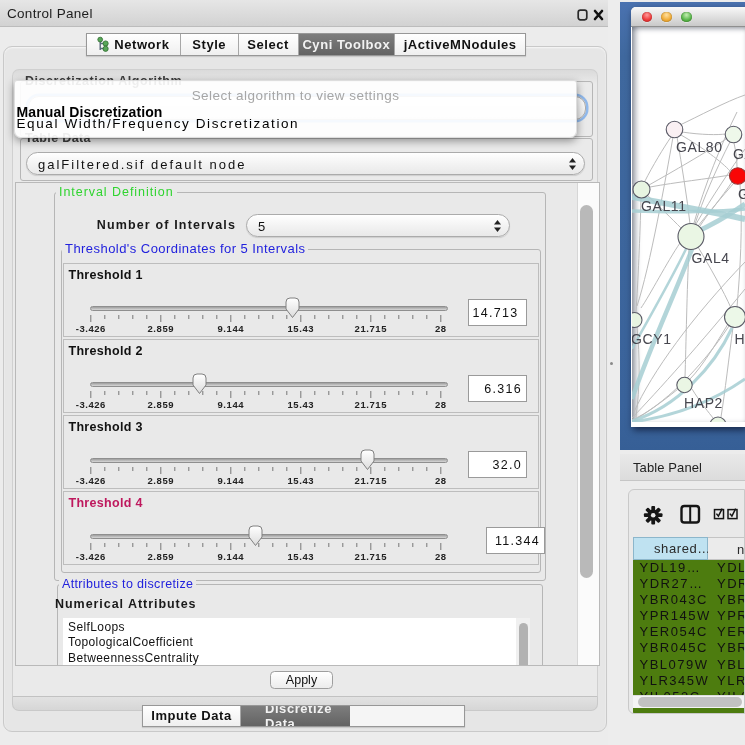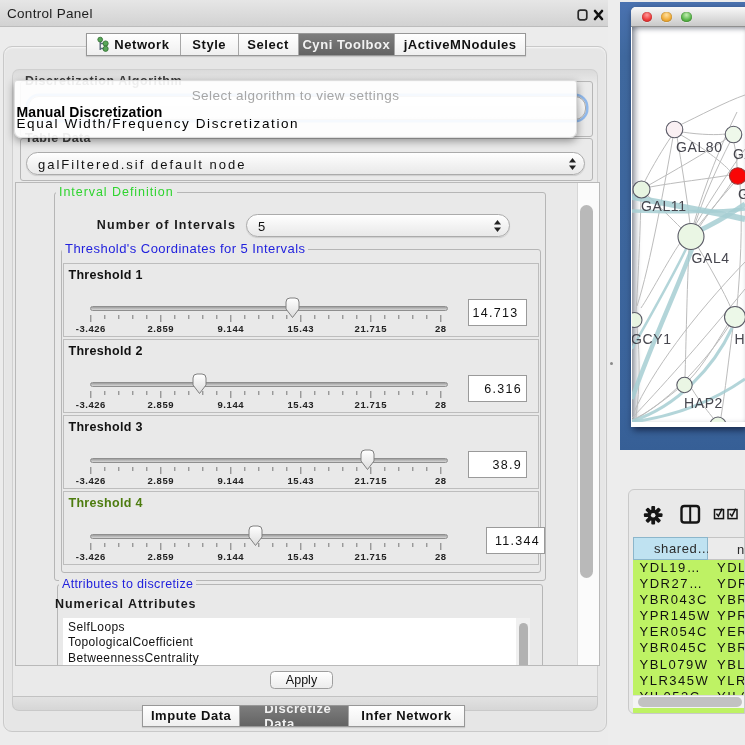--- a/index.html
+++ b/index.html
@@ -235,24 +235,24 @@
         <div class="bold" style="position:absolute; left:346.8px; top:59px; width:60px; text-align:center; font-size:9.5px; letter-spacing:0.55px; color:#222;">28</div>
       <svg style="position:absolute; left:295.8px; top:33px;" width="15" height="22" viewBox="0 0 15 22">
         <path d="M1 5 Q1 1 5 1 L10 1 Q14 1 14 5 L14 12 L7.5 20.5 L1 12 Z" fill="url(#thg3)" stroke="#808080" stroke-width="1"></path>
         <defs>
             <linearGradient id="thg3" x1="0" y1="0" x2="0" y2="1">
               <stop offset="0" stop-color="#ffffff"></stop>
               <stop offset="1" stop-color="#dcdcdc"></stop>
             </linearGradient>
           </defs>
       </svg>
-      <div style="position:absolute; left:404px; top:35px; width:59px; height:27px; background:#ffffff; border:1px solid #9a9a9a; font-size:12.5px; letter-spacing:1.3px; color:#111; text-align:right; line-height:26px; padding-right:4px;">38.9</div>
+      <div style="position:absolute; left:404px; top:35px; width:59px; height:27px; background:#ffffff; border:1px solid #9a9a9a; font-size:12.5px; letter-spacing:1.3px; color:#111; text-align:right; line-height:26px; padding-right:4px;">32.0</div>
     </div>
     <div class="abs" style="left:47px; top:308px; width:476px; height:74px; border:1px solid #bdbdbd; background:#e9e9e9;">
-      <div class="bold" style="position:absolute; left:4.5px; top:4px; font-size:12.5px; letter-spacing:0.3px; color:#4d7c0f;">Threshold 4</div>
+      <div class="bold" style="position:absolute; left:4.5px; top:4px; font-size:12.5px; letter-spacing:0.3px; color:#be185d;">Threshold 4</div>
       <div style="position:absolute; left:26px; top:42px; width:358px; height:4.5px; background:linear-gradient(#9d9d9d,#d8d8d8); border:1px solid #8f8f8f; border-radius:2.5px;"></div>
       <svg style="position:absolute; left:26px; top:50px;" width="358" height="9" viewBox="0 0 358 9">
         <line x1="0.8" y1="1" x2="0.8" y2="8" stroke="#777" stroke-width="1"></line>
           <line x1="14.8" y1="1" x2="14.8" y2="5" stroke="#777" stroke-width="1"></line>
           <line x1="28.8" y1="1" x2="28.8" y2="5" stroke="#777" stroke-width="1"></line>
           <line x1="42.8" y1="1" x2="42.8" y2="5" stroke="#777" stroke-width="1"></line>
           <line x1="56.8" y1="1" x2="56.8" y2="5" stroke="#777" stroke-width="1"></line>
           <line x1="70.8" y1="1" x2="70.8" y2="8" stroke="#777" stroke-width="1"></line>
           <line x1="84.8" y1="1" x2="84.8" y2="5" stroke="#777" stroke-width="1"></line>
           <line x1="98.8" y1="1" x2="98.8" y2="5" stroke="#777" stroke-width="1"></line>
@@ -309,21 +309,20 @@
   <div class="abs" style="left:580px; top:205px; width:13px; height:373px; background:#b9b9b9;
        border-radius:7px;"></div>
 
   <div class="abs" style="left:270px; top:671px; width:63px; height:18px;
        border:1px solid #9e9e9e; border-radius:4.5px; background:linear-gradient(#ffffff,#ececec);
        font-size:12.5px; color:#111; text-align:center; line-height:17px;">Apply</div>
 
   <div class="abs seg" style="left:142px; top:704.5px; width:323px; height:22.5px;">
     <div class="c" style="width:98px;">Impute Data</div>
     <div class="c sel" style="width:109px;padding-left:24px;">Discretize Data</div>
-    <div class="c" style="width:116px;">Infer Network</div>
   </div>
 
   <div class="abs" id="popup" style="left:14px; top:80px; width:563px; height:57.5px;
        background:rgba(255,255,255,.91); border:1px solid rgba(195,195,195,.55); border-radius:3px 3px 7px 7px;
        box-shadow:0 3px 8px rgba(0,0,0,.4);padding-left:48px;">
     <div style="position:absolute; left:0; top:7px; width:100%; text-align:center; font-size:13.5px; letter-spacing:0.45px; color:#a6a6a6;">Select algorithm to view settings</div>
     <div style="position:absolute; left:1.5px; top:23px; font-size:14px; font-weight:bold; letter-spacing:0.1px; color:#000;">Manual Discretization</div>
     <div style="position:absolute; left:1.5px; top:35px; font-size:13.5px; letter-spacing:1.6px; color:#000;">Equal Width/Frequency Discretization</div>
   </div>
 
@@ -432,20 +431,24 @@
           <text x="9" y="184">GAL11</text>
           <text x="59.5" y="235.5">GAL4</text>
           <text x="-1" y="317">GCY1</text>
           <text x="102.5" y="317">HIS</text>
           <text x="52" y="380.5">HAP2</text>
         </g>
       </svg>
     </div>
   </div>
 
+  <div class="abs" style="left:620px; top:454px; width:125px; height:27px;
+       background:linear-gradient(#e9e9e9,#dcdcdc); border-bottom:1px solid #c6c6c6;">
+    <span style="position:absolute; left:13px; top:6px; font-size:13px; letter-spacing:0.1px; color:#222;">Table Panel</span>
+  </div>
   <div class="abs" id="tablebox" style="left:628px; top:489px; width:117px; height:225px;
        background:#e9e9e9; border:1px solid #c9c9c9; border-radius:6px 0 0 6px; overflow:hidden;">
 
     <svg style="position:absolute; left:13px; top:14px;" width="112" height="22" viewBox="0 0 112 22">
 
       <g transform="translate(11.2,11.2)">
         <g fill="#161616">
           <circle r="5.6"></circle>
           <g>
             <rect x="-1.9" y="-9.3" width="3.8" height="18.6" rx="1"></rect>
@@ -461,21 +464,21 @@
       <line x1="48.2" y1="2" x2="48.2" y2="18.5" stroke="#161616" stroke-width="2"></line>
 
       <g stroke="#161616" fill="none">
         <rect x="72.5" y="5.6" width="9" height="9" stroke-width="1.5"></rect>
         <path d="M74.4 9.6 L76.4 12.2 L80.2 4.6" stroke-width="1.5"></path>
         <rect x="86" y="5.6" width="9" height="9" stroke-width="1.5"></rect>
         <path d="M87.9 9.6 L89.9 12.2 L93.7 4.6" stroke-width="1.5"></path>
       </g>
     </svg>
 
-    <div style="position:absolute; left:4px; top:47px; width:113px; height:176px; background:#bef264; overflow:hidden;">
+    <div style="position:absolute; left:4px; top:47px; width:113px; height:176px; background:#4d7c0f; overflow:hidden;">
 
       <div style="position:absolute; left:0; top:0; width:75px; height:23px; background:#bfe2f1; border:1px solid #8cb6cb; font-size:13px; letter-spacing:0.6px; color:#2a2a2a; line-height:22px; padding-left:20px;">shared…</div>
       <div style="position:absolute; left:75px; top:0; width:120px; height:23px; background:#ebebeb; border:1px solid #c4c4c4; border-left:none; font-size:13px; color:#2a2a2a;">
           <span style="position:absolute; left:29px; top:4px;">name</span>
         </div>
 
       <div style="position:absolute; left:6.5px; top:23px; width:74px; font-size:13px; letter-spacing:1.5px; color:#111; line-height:16.1px;">YDL19…<br>YDR27…<br>YBR043C<br>YPR145W<br>YER054C<br>YBR045C<br>YBL079W<br>YLR345W<br>YIL053C</div>
 
       <div style="position:absolute; left:84px; top:23px; width:80px; font-size:13px; letter-spacing:1.5px; color:#111; line-height:16.1px;">YDL194W<br>YDR277C<br>YBR043C<br>YPR145W<br>YER054C<br>YBR045C<br>YBL079W<br>YLR345W<br>YIL053C</div>
 

